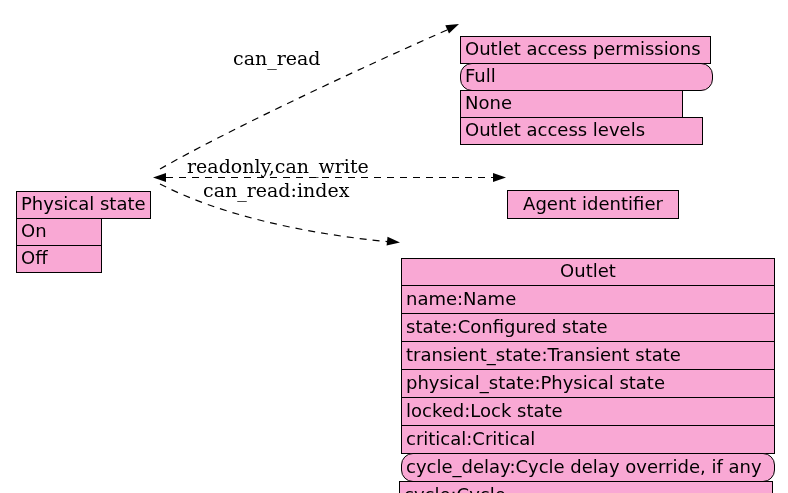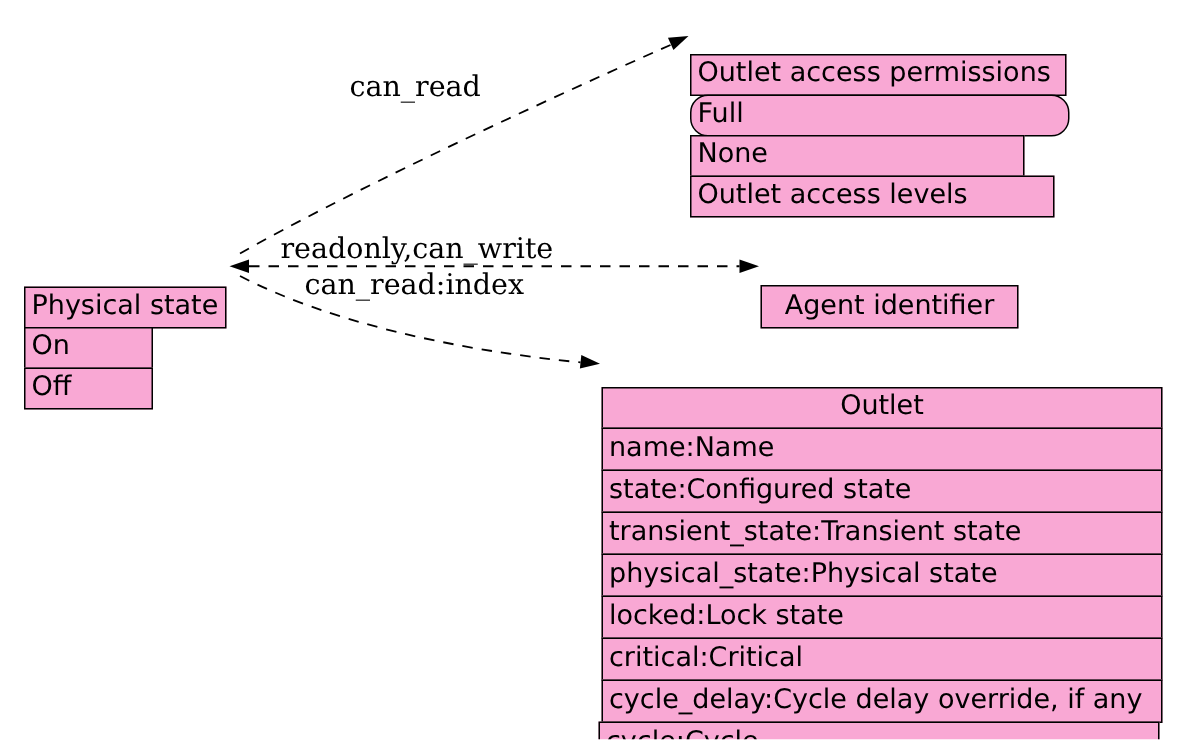--- a/index.html
+++ b/index.html
@@ -92,21 +92,21 @@
   <div class="cell centered" style="left:507px; top:162px; width:172px; height:29px;">Agent identifier</div>
 
   <div>
     <div class="cell centered" style="left:401px; top:230px; width:374px; height:28px;">Outlet</div>
     <div class="cell" style="left:401px; top:257px; width:374px; height:29px;">name:Name</div>
     <div class="cell" style="left:401px; top:285px; width:374px; height:29px;">state:Configured state</div>
     <div class="cell" style="left:401px; top:313px; width:374px; height:29px;">transient_state:Transient state</div>
     <div class="cell" style="left:401px; top:341px; width:374px; height:29px;">physical_state:Physical state</div>
     <div class="cell" style="left:401px; top:369px; width:374px; height:29px;">locked:Lock state</div>
     <div class="cell" style="left:401px; top:397px; width:374px; height:29px;">critical:Critical</div>
-    <div class="cell" style="left:401px; top:425px; width:374px; height:29px;">cycle_delay:Cycle delay override, if any</div>
+    <div class="cell" style="left:401px; top:425px; width:374px; height:29px;border-radius:12px;">cycle_delay:Cycle delay override, if any</div>
     <div class="cell" style="left:399px; top:453px; width:374px; height:29px;">cycle:Cycle</div>
   </div>
 
   <div class="edge-label" style="left:233px; top:49px;">can_read</div>
   <div class="edge-label" style="left:187px; top:157px;">readonly,can_write</div>
   <div class="edge-label" style="left:203px; top:181px;">can_read:index</div>
 
 </div>
 
 </body></html>

